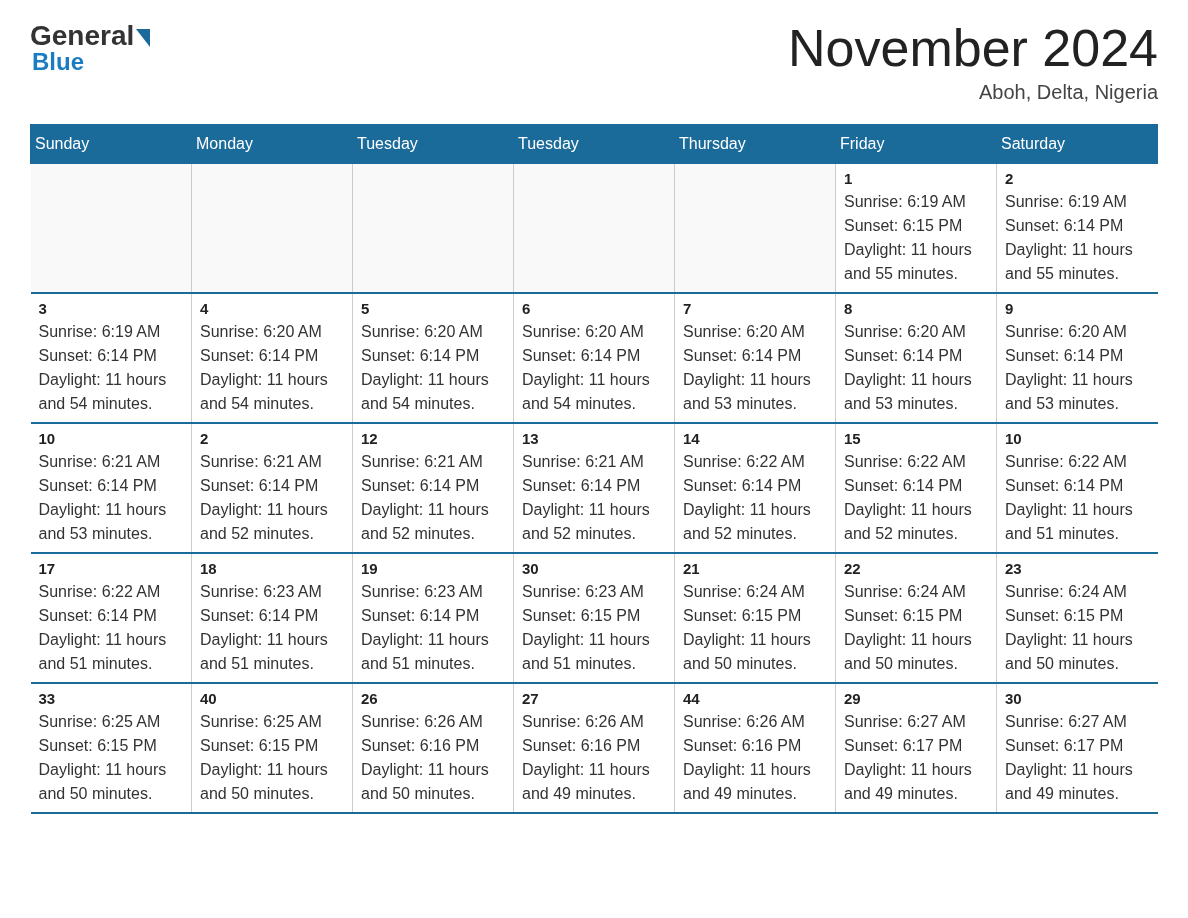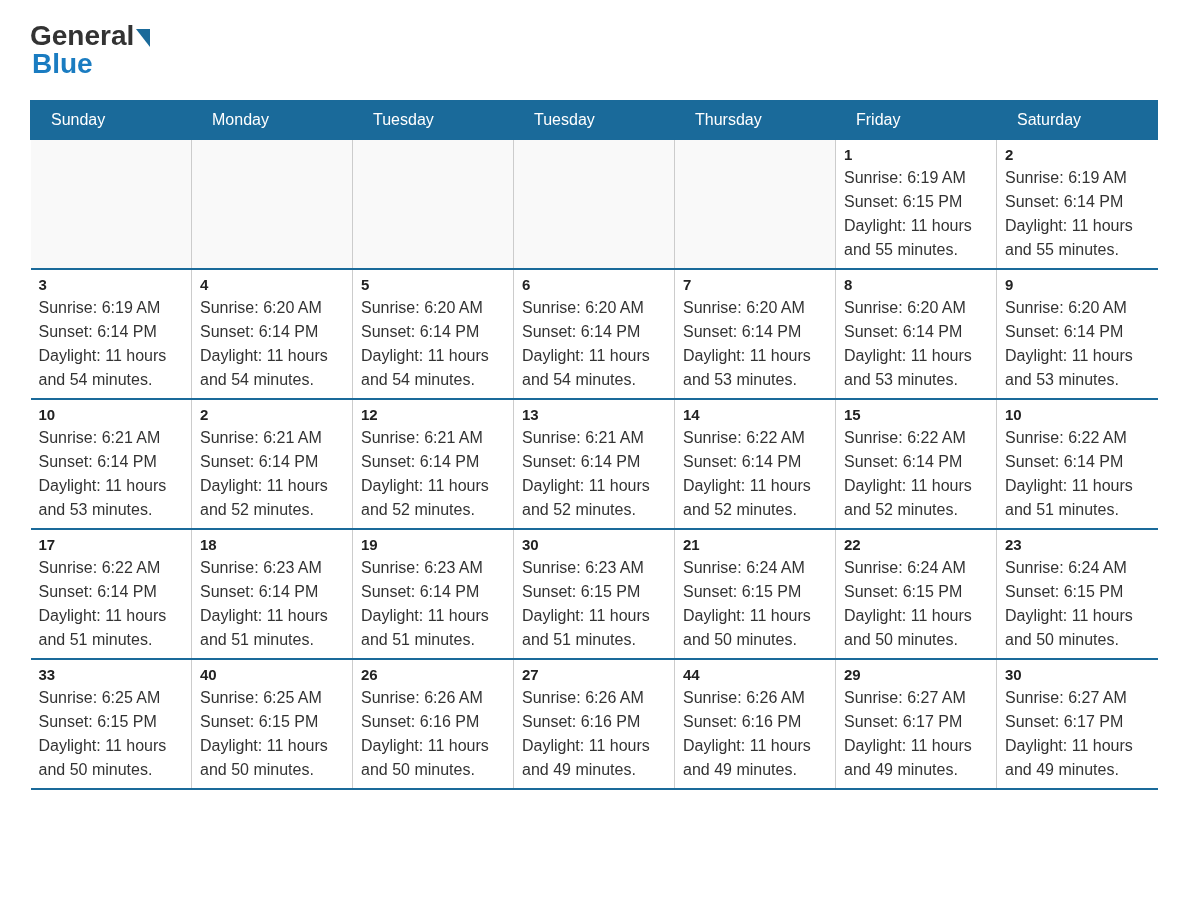--- a/index.html
+++ b/index.html
@@ -34,21 +34,21 @@
     .logo-arrow {
       width: 0;
       height: 0;
       border-left: 14px solid transparent;
       border-right: 0px solid transparent;
       border-top: 18px solid #1a6a9a;
       margin-left: 2px;
       margin-top: 4px;
     }
     .logo-blue {
-      font-size: 28px;
+      font-size: 24px;
       font-weight: bold;
       color: #1a7cc1;
       margin-top: -4px;
       margin-left: 2px;
     }
     .title-area {
       text-align: right;
     }
     .month-title {
       font-size: 52px;
@@ -66,21 +66,21 @@
       border-collapse: collapse;
       table-layout: fixed;
     }
     thead tr {
       background-color: #1a6a9a;
     }
     thead th {
       color: #fff;
       font-size: 16px;
       font-weight: normal;
-      padding: 10px 20px;
+      padding: 10px 4px;
       text-align: left;
       border: 1px solid #1a6a9a;
     }
     tbody tr {
       border-bottom: 2px solid #1a6a9a;
     }
     tbody td {
       vertical-align: top;
       padding: 6px 8px;
       font-size: 12.5px;
@@ -111,20 +111,24 @@
 </head>
 <body>
 
 <div class="header-area">
   <div class="logo">
     <div class="logo-top">
       <span class="logo-general">General</span>
       <div class="logo-arrow"></div>
     </div>
     <span class="logo-blue">Blue</span>
+  </div>
+  <div class="title-area">
+    <div class="month-title">November 2024</div>
+    <div class="location">Aboh, Delta, Nigeria</div>
   </div>
 </div>
 
 <table>
   <thead>
     <tr>
     <th>Sunday</th>
         <th>Monday</th>
         <th>Tuesday</th>
         <th>Tuesday</th>

